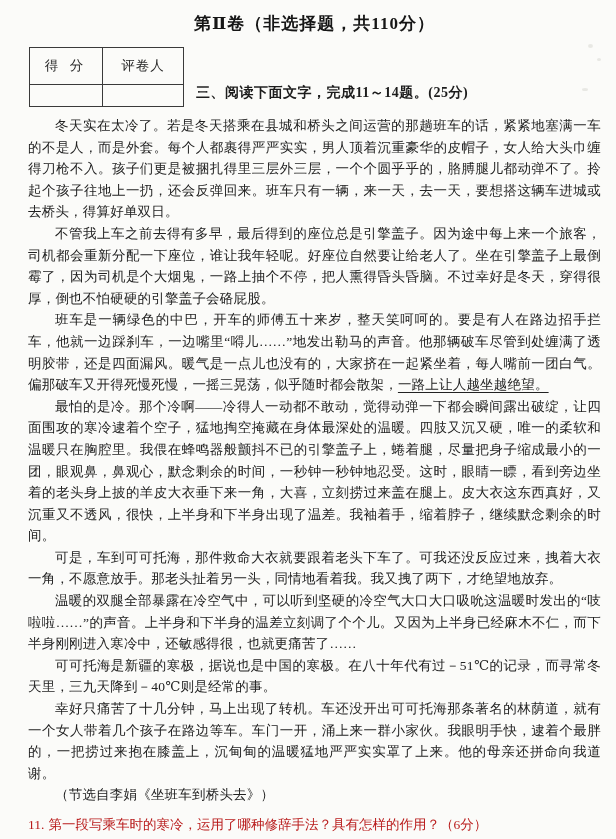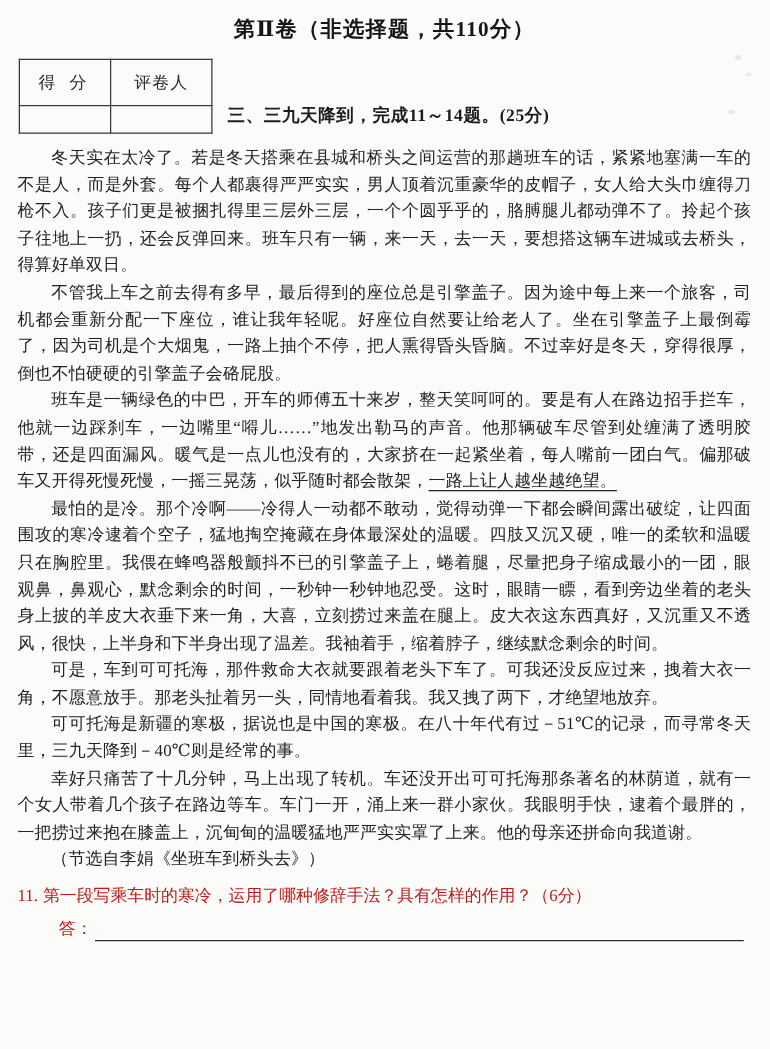--- a/index.html
+++ b/index.html
@@ -6,21 +6,21 @@
   body{
     width:616px;height:839px;
     background:#fbfbf9;
     color:#1f1f1f;
     font-family:"Liberation Serif","DejaVu Serif",serif;
     overflow:hidden;
     position:relative;
   }
   .page{
     position:absolute;inset:0;
-    padding:10px 15px 0 14px;
+    padding:10px 15px 0 28px;
     box-sizing:border-box;
   }
   
   .title{
     text-align:center;
     font-size:17px;
     font-weight:bold;
     letter-spacing:1px;
     margin:2px 0 12px 0;
     color:#161616;
@@ -117,29 +117,30 @@
         <tr>
           <td class="sb-head">得 分</td>
           <td class="sb-head sb-head2">评卷人</td>
         </tr>
         <tr>
           <td class="sb-empty"></td>
           <td class="sb-empty"></td>
         </tr>
       </tbody>
     </table>
-    <div class="section-heading">三、三九天降到，完成11～14题。(25分)</div>
+    <div class="section-heading">三、阅读下面文字，完成11～14题。(25分)</div>
   </div>
 
   <div class="passage">
     <p>冬天实在太冷了。若是冬天搭乘在县城和桥头之间运营的那趟班车的话，紧紧地塞满一车的不是人，而是外套。每个人都裹得严严实实，男人顶着沉重豪华的皮帽子，女人给大头巾缠得刀枪不入。孩子们更是被捆扎得里三层外三层，一个个圆乎乎的，胳膊腿儿都动弹不了。拎起个孩子往地上一扔，还会反弹回来。班车只有一辆，来一天，去一天，要想搭这辆车进城或去桥头，得算好单双日。</p>
     <p>不管我上车之前去得有多早，最后得到的座位总是引擎盖子。因为途中每上来一个旅客，司机都会重新分配一下座位，谁让我年轻呢。好座位自然要让给老人了。坐在引擎盖子上最倒霉了，因为司机是个大烟鬼，一路上抽个不停，把人熏得昏头昏脑。不过幸好是冬天，穿得很厚，倒也不怕硬硬的引擎盖子会硌屁股。</p>
     <p><span>班车是一辆绿色的中巴，开车的师傅五十来岁，整天笑呵呵的。要是有人在路边招手拦车，他就一边踩刹车，一边嘴里“嘚儿……”地发出勒马的声音。他那辆破车尽管到处缠满了透明胶带，还是四面漏风。暖气是一点儿也没有的，大家挤在一起紧坐着，每人嘴前一团白气。偏那破车又开得死慢死慢，一摇三晃荡，似乎随时都会散架，</span><span class="u">一路上让人越坐越绝望。</span></p>
     <p>最怕的是冷。那个冷啊——冷得人一动都不敢动，觉得动弹一下都会瞬间露出破绽，让四面围攻的寒冷逮着个空子，猛地掏空掩藏在身体最深处的温暖。四肢又沉又硬，唯一的柔软和温暖只在胸腔里。我偎在蜂鸣器般颤抖不已的引擎盖子上，蜷着腿，尽量把身子缩成最小的一团，眼观鼻，鼻观心，默念剩余的时间，一秒钟一秒钟地忍受。这时，眼睛一瞟，看到旁边坐着的老头身上披的羊皮大衣垂下来一角，大喜，立刻捞过来盖在腿上。皮大衣这东西真好，又沉重又不透风，很快，上半身和下半身出现了温差。我袖着手，缩着脖子，继续默念剩余的时间。</p>
     <p>可是，车到可可托海，那件救命大衣就要跟着老头下车了。可我还没反应过来，拽着大衣一角，不愿意放手。那老头扯着另一头，同情地看着我。我又拽了两下，才绝望地放弃。</p>
+    <p>温暖的双腿全部暴露在冷空气中，可以听到坚硬的冷空气大口大口吸吮这温暖时发出的“吱啦啦……”的声音。上半身和下半身的温差立刻调了个个儿。又因为上半身已经麻木不仁，而下半身刚刚进入寒冷中，还敏感得很，也就更痛苦了……</p>
     <p>可可托海是新疆的寒极，据说也是中国的寒极。在八十年代有过－51℃的记录，而寻常冬天里，三九天降到－40℃则是经常的事。</p>
     <p>幸好只痛苦了十几分钟，马上出现了转机。车还没开出可可托海那条著名的林荫道，就有一个女人带着几个孩子在路边等车。车门一开，涌上来一群小家伙。我眼明手快，逮着个最胖的，一把捞过来抱在膝盖上，沉甸甸的温暖猛地严严实实罩了上来。他的母亲还拼命向我道谢。</p>
     <p class="attribution">（节选自李娟《坐班车到桥头去》）</p>
   </div>
 
   <div class="question">
     <div class="q-line">
       <span class="q-num">11.</span>
       <span>第一段写乘车时的寒冷，运用了哪种修辞手法？具有怎样的作用？（6分）</span>
     </div>

